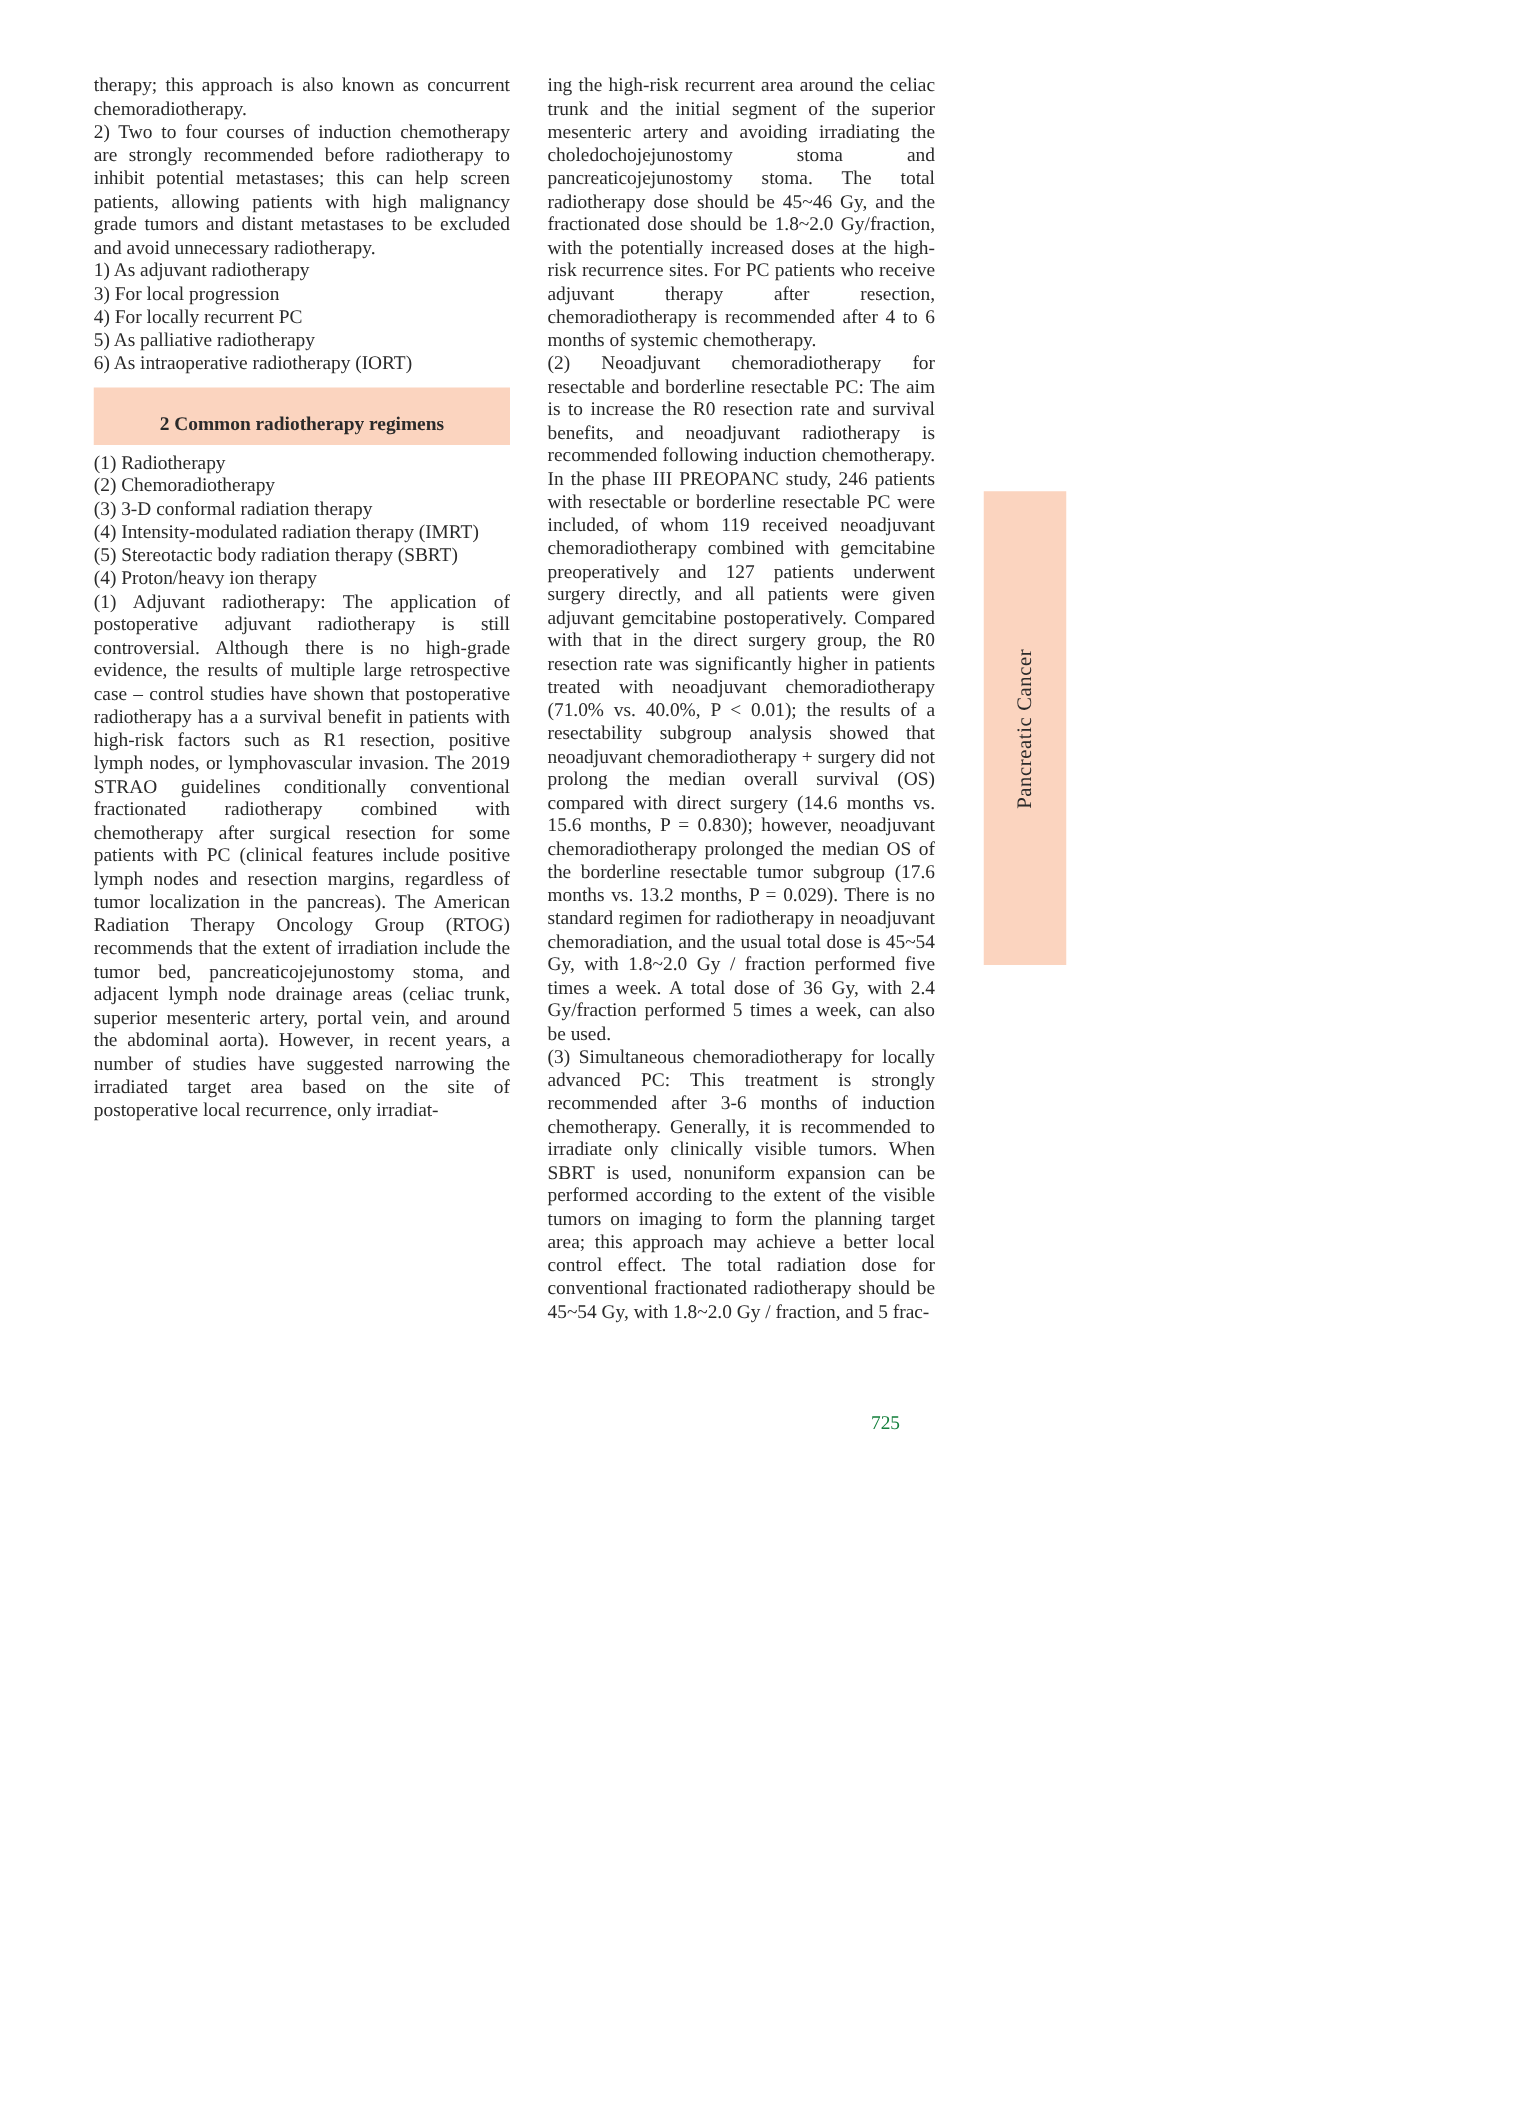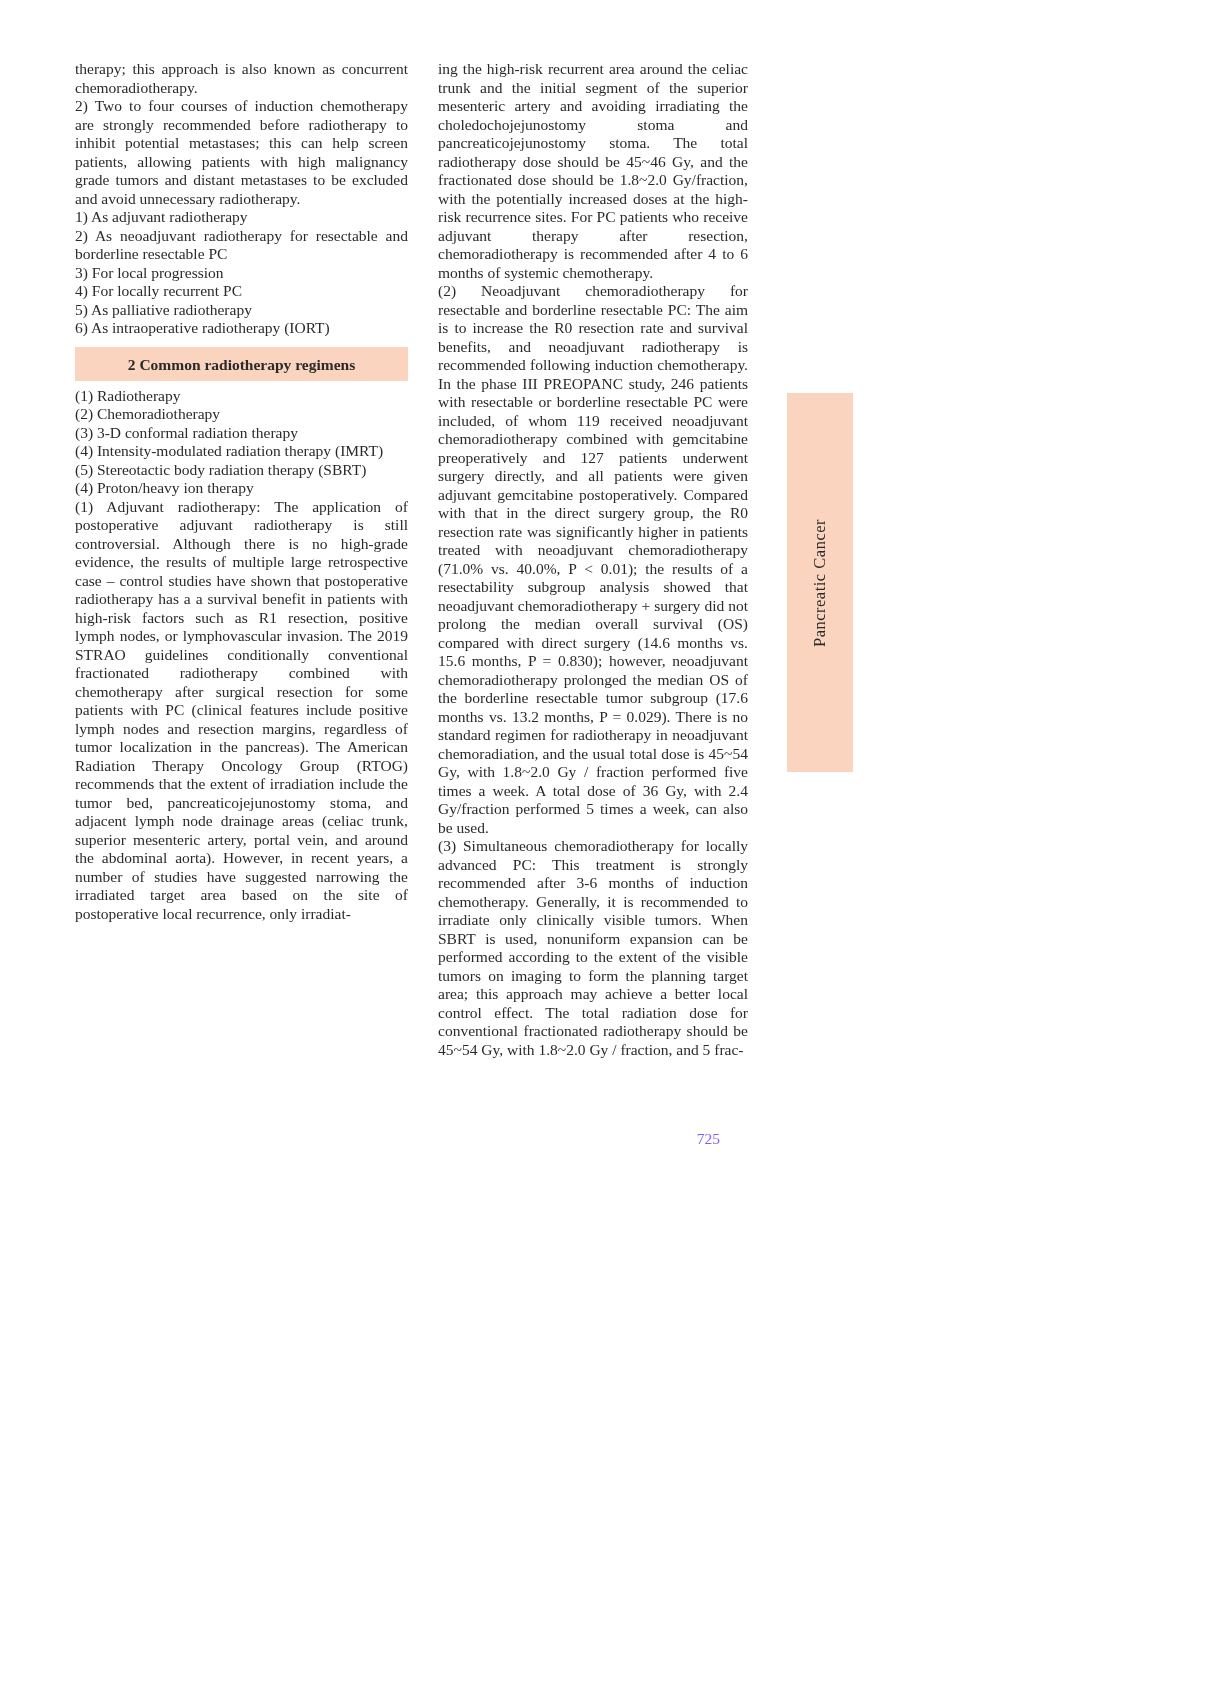--- a/index.html
+++ b/index.html
@@ -24,21 +24,21 @@
   }
   .col-left  { width: 333px; margin-right: 30px; }
   .col-right { width: 310px; }
   .col p { margin: 0; }
   .section-bar {
     background: #fbd4bf;
     text-align: center;
     font-weight: bold;
     font-size: 15.5px;
     line-height: 19px;
-    padding: 8px 2px 7px 2px;
+    padding: 20px 2px 7px 2px;
     margin: 9px 0 6px 0;
   }
   .chapter-tab {
     position: absolute;
     left: 787px;
     top: 393px;
     width: 66px;
     height: 379px;
     background: #fbd4bf;
     display: flex;
@@ -55,33 +55,32 @@
   }
   .page-number {
     position: absolute;
     left: 438px;
     top: 1130px;
     width: 310px;
     box-sizing: border-box;
     padding-right: 28px;
     text-align: right;
     font-size: 15.5px;
-    color: #8b5cf6;
+    color: #15803d;
   }
 </style>
 </head>
 <body>
 
 <div class="columns">
 
   <div class="col col-left">
     <p>therapy; this approach is also known as concurrent chemoradiotherapy.</p>
     <p>2) Two to four courses of induction chemotherapy are strongly recommended before radiotherapy to inhibit potential metastases; this can help screen patients, allowing patients with high malignancy grade tumors and distant metastases to be excluded and avoid unnecessary radiotherapy.</p>
     <p>1) As adjuvant radiotherapy</p>
-    <p>2) As neoadjuvant radiotherapy for resectable and borderline resectable PC</p>
     <p>3) For local progression</p>
     <p>4) For locally recurrent PC</p>
     <p>5) As palliative radiotherapy</p>
     <p>6) As intraoperative radiotherapy (IORT)</p>
 
     <div class="section-bar">2 Common radiotherapy regimens</div>
 
     <p>(1) Radiotherapy</p>
     <p>(2) Chemoradiotherapy</p>
     <p>(3) 3-D conformal radiation therapy</p>

